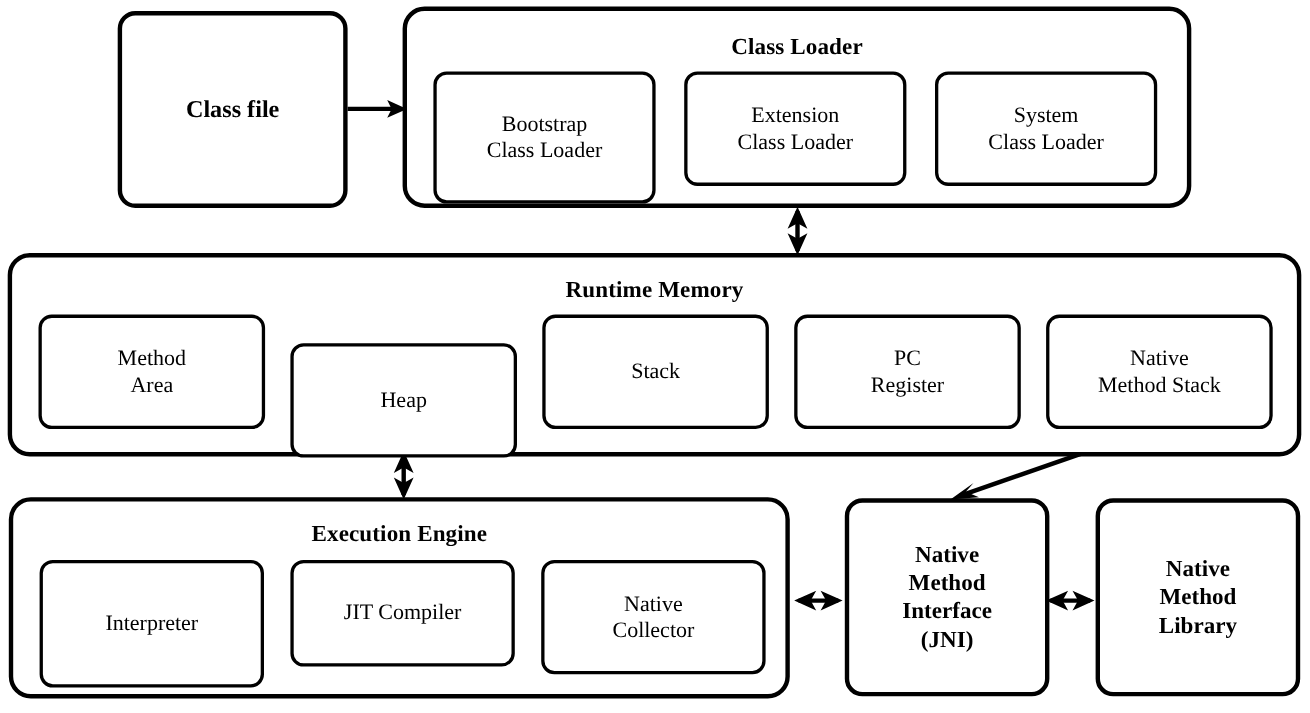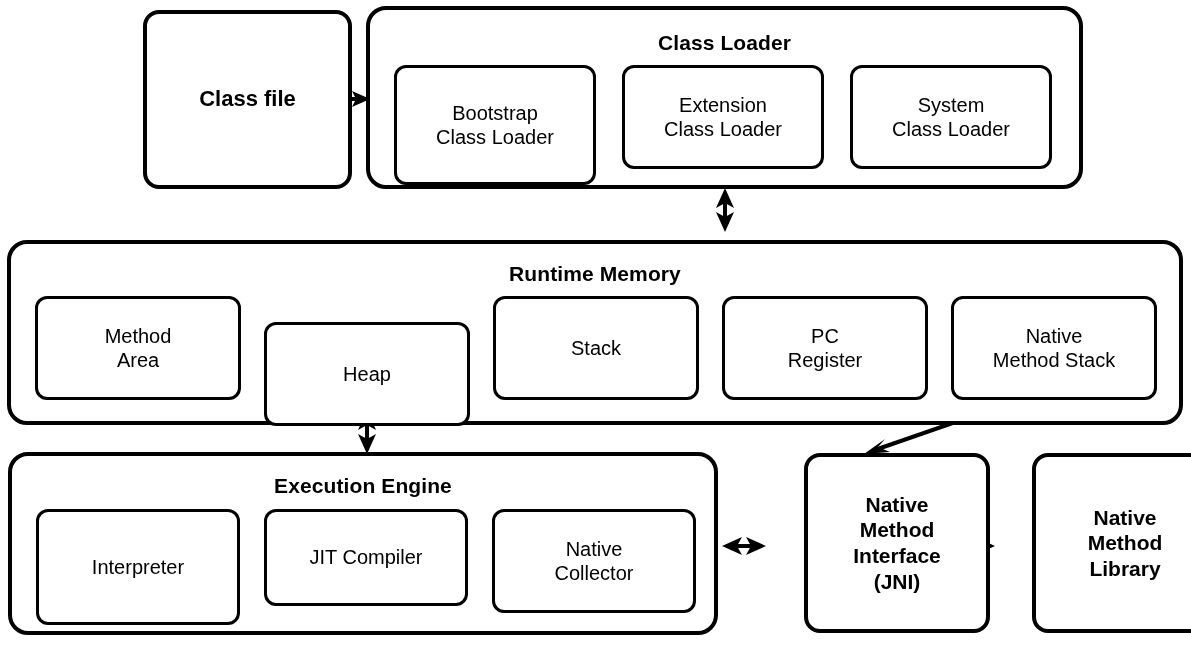--- a/index.html
+++ b/index.html
@@ -25,41 +25,42 @@
     position: absolute;
     box-sizing: border-box;
     border: 4px solid #000000;
     border-radius: 16px;
     background: #ffffff;
     display: flex;
     align-items: center;
     justify-content: center;
     text-align: center;
     line-height: 1.22;
+    font-family: Liberation Serif, serif;
   }
   .box.inner {
     border-width: 3px;
     border-radius: 12px;
   }
   .group {
     border-width: 4px;
     border-radius: 20px;
     display: block;
   }
   .group-title {
     position: absolute;
     left: 0;
     right: 0;
     text-align: center;
     font-weight: bold;
     font-size: 21px;
     letter-spacing: 0.1px;
   }
 
-  .t-bold   { font-weight: bold; margin-left: 36px; }
+  .t-bold   { font-weight: bold; }
   .t-normal { font-weight: normal; }
 
   .f20 { font-size: 20px; }
   .f21 { font-size: 21px; }
   .f22 { font-size: 22px; }
 
   
   #arrows {
     position: absolute;
     left: 0;
@@ -140,21 +141,21 @@
     </div>
 
     <div class="box inner f20 t-normal" style="left:480px; top:55px; width:202px; height:104px;">
       <div>
         <div>System</div>
         <div>Class Loader</div>
       </div>
     </div>
   </div>
 
-  <div class="box group" style="left:7px; top:240px; width:1176px; height:185px;">
+  <div class="box group" style="left:7px; top:230px; width:1176px; height:185px;">
     <div class="group-title" style="top:17px;">Runtime Memory</div>
 
     <div class="box inner f20 t-normal" style="left:24px; top:52px; width:206px; height:104px;">
       <div>
         <div>Method</div>
         <div>Area</div>
       </div>
     </div>
 
     <div class="box inner f20 t-normal" style="left:253px; top:52px; width:206px; height:104px;margin-top:26px;">

